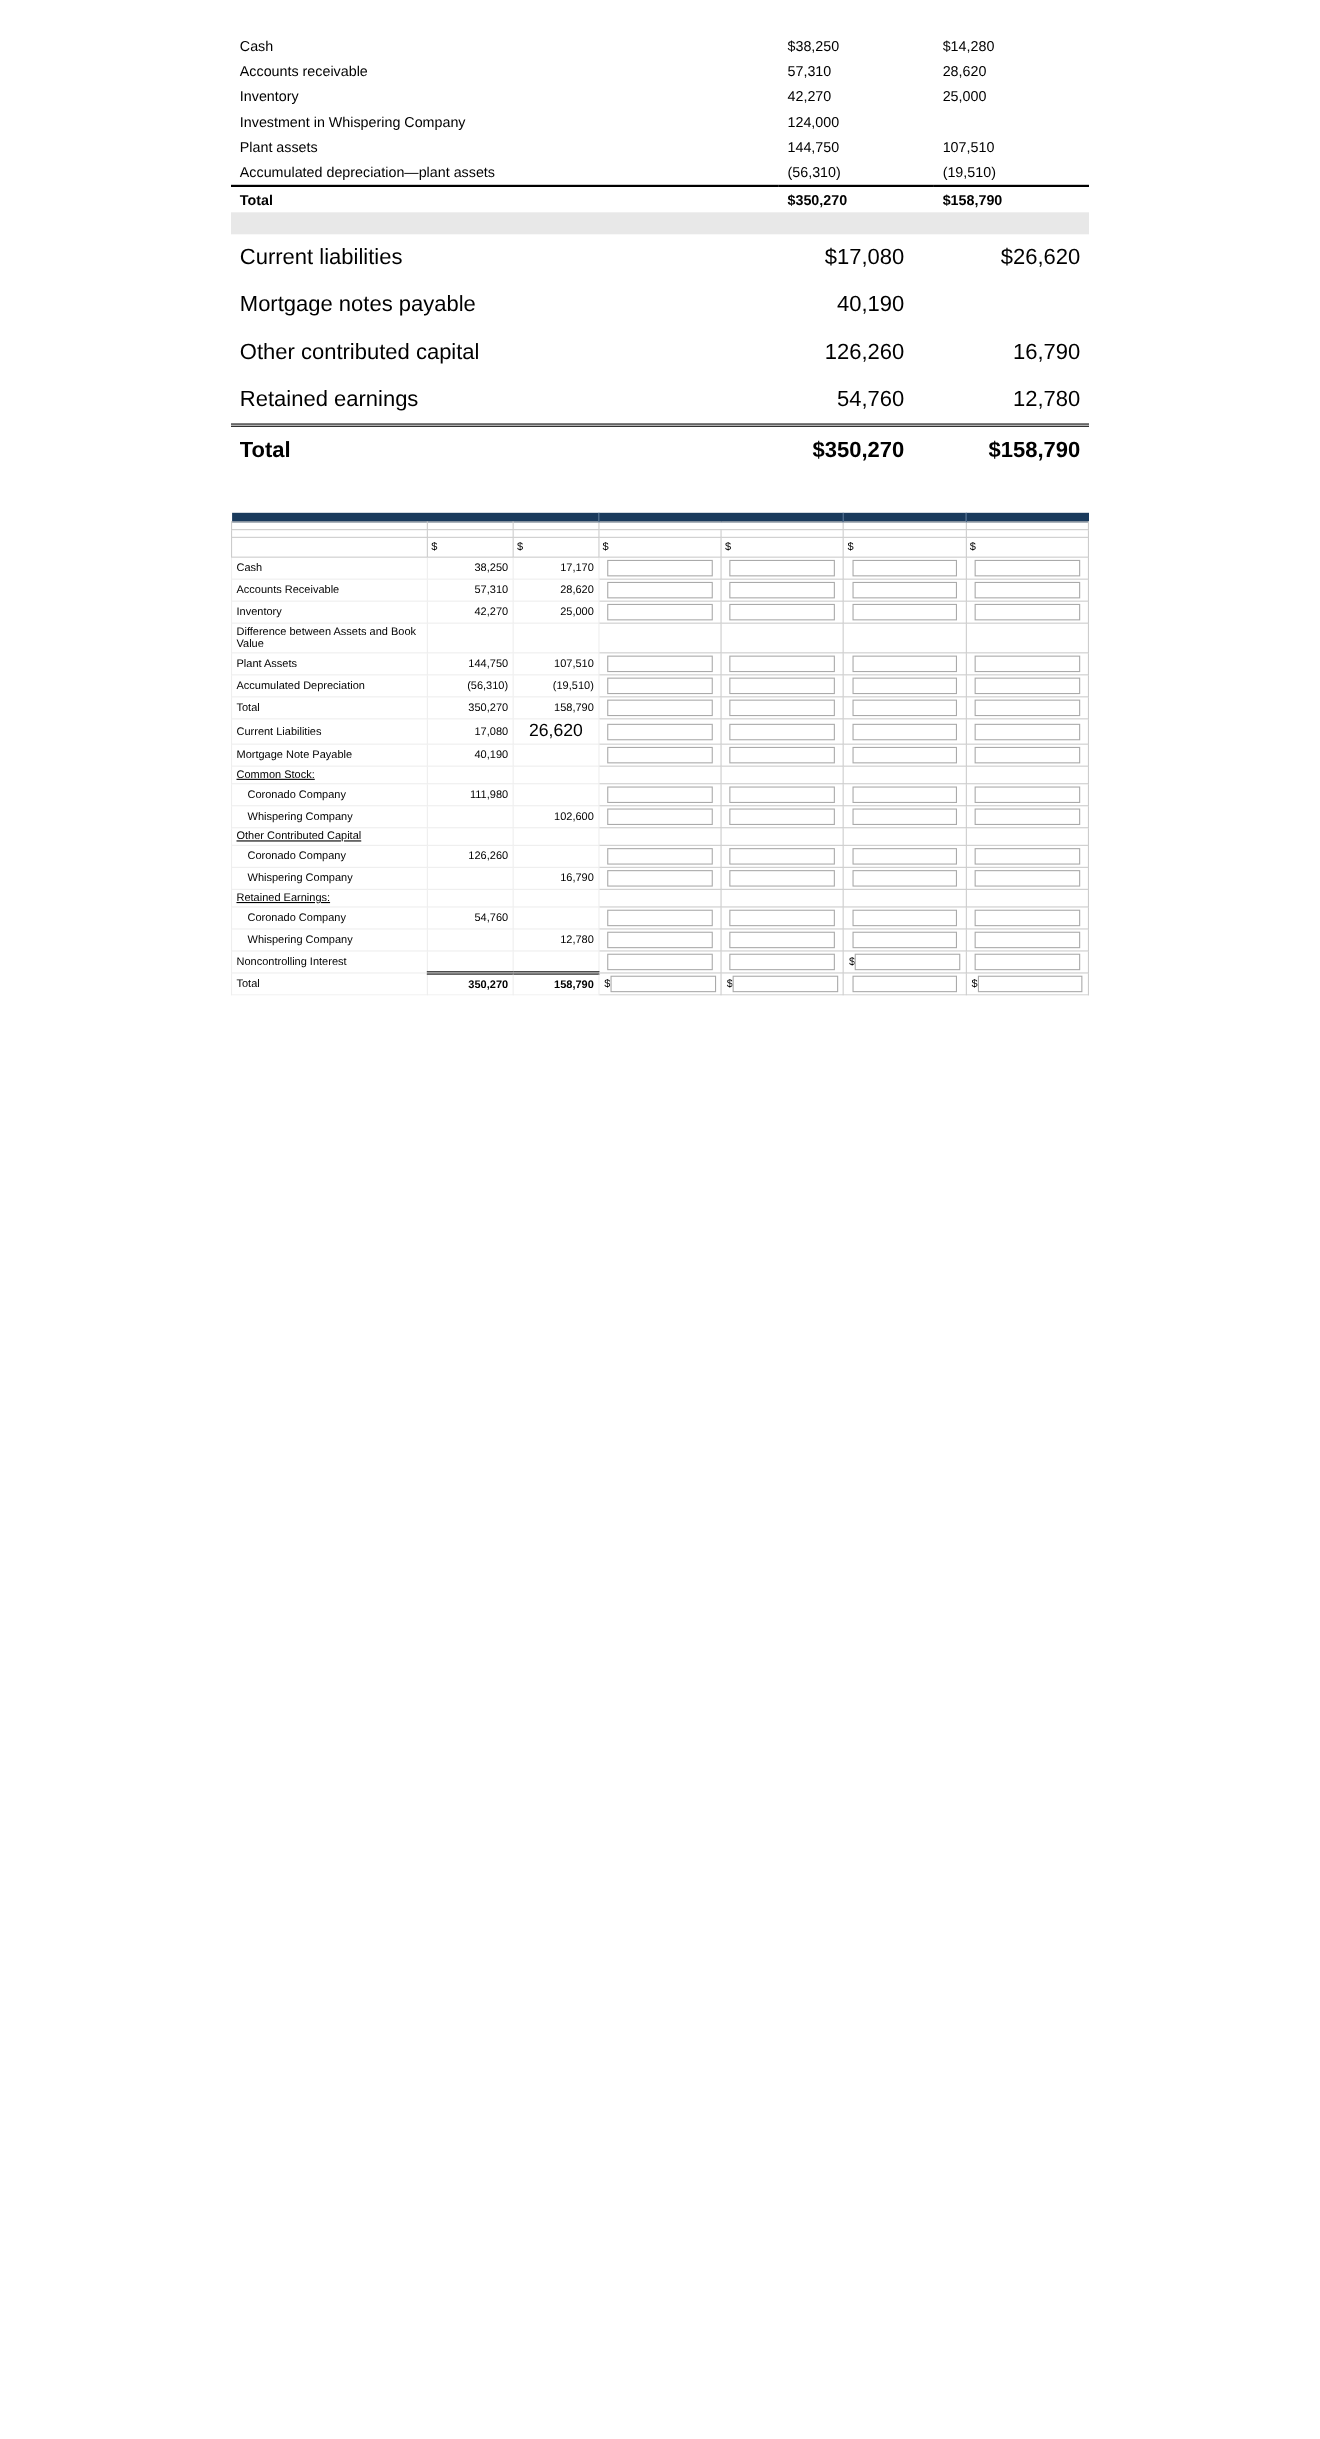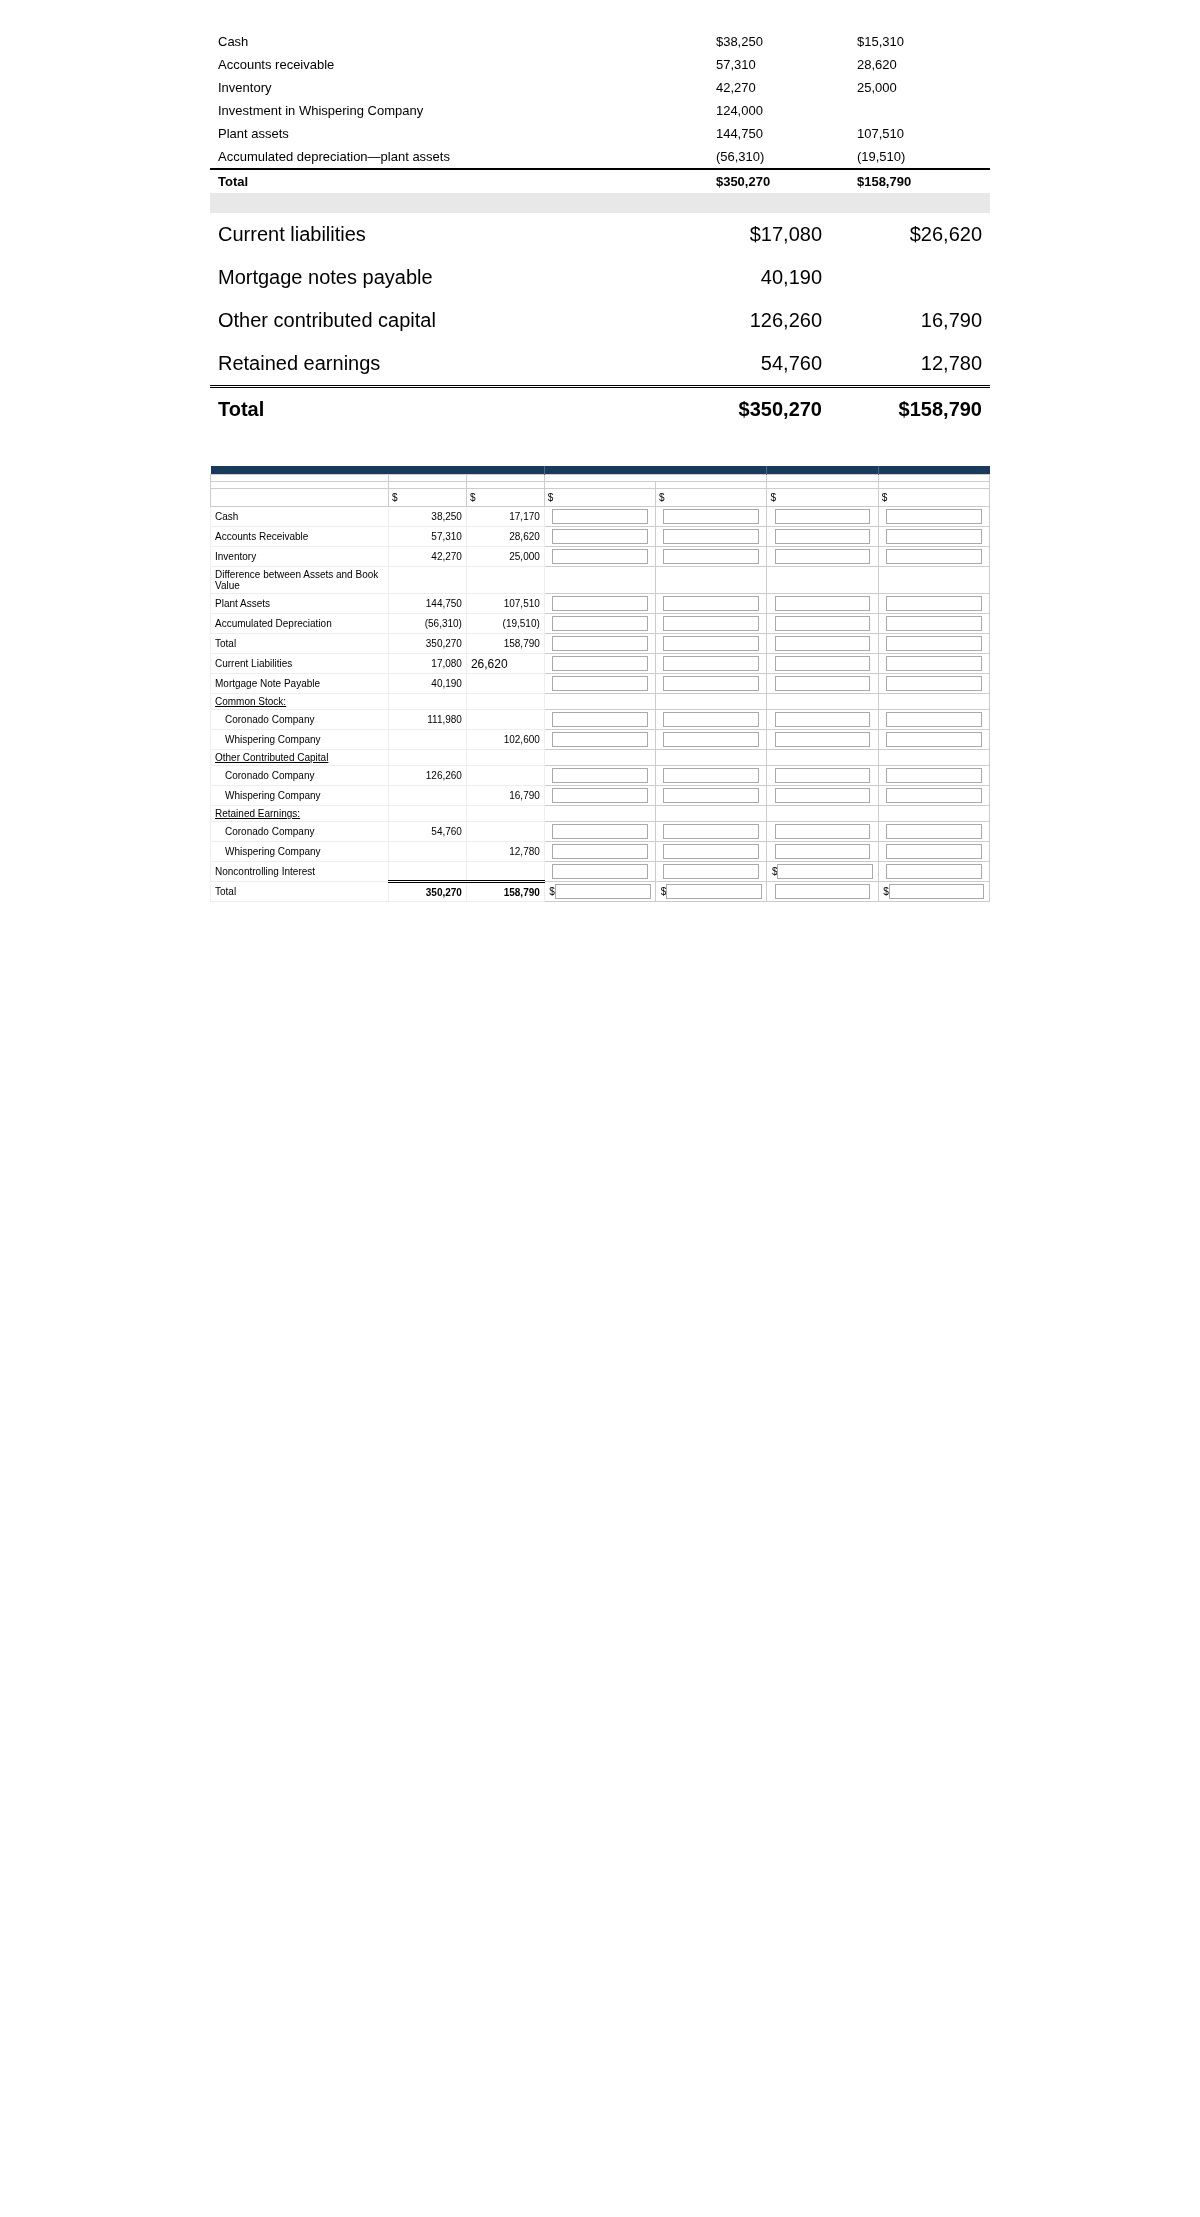--- a/index.html
+++ b/index.html
@@ -109,21 +109,21 @@
     <tr>
       <th></th>
       <th class="num-col"></th>
       <th class="num-col"></th>
     </tr>
   </thead>
   <tbody id="assets-tbody">
   <tr>
         <td>Cash</td>
         <td class="num-col">$38,250</td>
-        <td class="num-col">$15,310</td>
+        <td class="num-col">$14,280</td>
       </tr>
       <tr>
         <td>Accounts receivable</td>
         <td class="num-col">57,310</td>
         <td class="num-col">28,620</td>
       </tr>
       <tr>
         <td>Inventory</td>
         <td class="num-col">42,270</td>
         <td class="num-col">25,000</td>
@@ -297,21 +297,21 @@
           <td style="border-width: 1px; border-style: solid; border-color: rgb(0, 0, 0) rgb(238, 238, 238) rgb(238, 238, 238); border-image: initial; padding: 2px 4px; font-size: 10px; text-align: right; width: 70px;">350,270</td>
           <td style="border-width: 1px; border-style: solid; border-color: rgb(0, 0, 0) rgb(238, 238, 238) rgb(238, 238, 238); border-image: initial; padding: 2px 4px; font-size: 10px; text-align: right; width: 70px;">158,790</td>
           <td style="border: 1px solid rgb(204, 204, 204); padding: 2px; text-align: center; width: 100px;"><input type="text" style="width: 90%; height: 15px; border: 1px solid rgb(170, 170, 170); font-size: 9px;"></td>
           <td style="border: 1px solid rgb(204, 204, 204); padding: 2px; text-align: center; width: 100px;"><input type="text" style="width: 90%; height: 15px; border: 1px solid rgb(170, 170, 170); font-size: 9px;"></td>
           <td style="border: 1px solid rgb(204, 204, 204); padding: 2px; text-align: center; width: 100px;"><input type="text" style="width: 90%; height: 15px; border: 1px solid rgb(170, 170, 170); font-size: 9px;"></td>
           <td style="border: 1px solid rgb(204, 204, 204); padding: 2px; text-align: center; width: 100px;"><input type="text" style="width: 90%; height: 15px; border: 1px solid rgb(170, 170, 170); font-size: 9px;"></td>
         </tr>
         <tr>
           <td style="border: 1px solid rgb(238, 238, 238); padding: 2px 4px; font-size: 10px;">Current Liabilities</td>
           <td style="border: 1px solid rgb(238, 238, 238); padding: 2px 4px; font-size: 10px; text-align: right; width: 70px;">17,080</td>
-          <td style="border: 1px solid rgb(238, 238, 238); padding: 2px 4px; font-size: 12px; text-align: left; width: 70px;">26,620</td>
+          <td style="border: 1px solid rgb(238, 238, 238); padding: 2px 4px; font-size: 16px; text-align: center; width: 70px;">26,620</td>
           <td style="border: 1px solid rgb(204, 204, 204); padding: 2px; text-align: center; width: 100px;"><input type="text" style="width: 90%; height: 15px; border: 1px solid rgb(170, 170, 170); font-size: 9px;"></td>
           <td style="border: 1px solid rgb(204, 204, 204); padding: 2px; text-align: center; width: 100px;"><input type="text" style="width: 90%; height: 15px; border: 1px solid rgb(170, 170, 170); font-size: 9px;"></td>
           <td style="border: 1px solid rgb(204, 204, 204); padding: 2px; text-align: center; width: 100px;"><input type="text" style="width: 90%; height: 15px; border: 1px solid rgb(170, 170, 170); font-size: 9px;"></td>
           <td style="border: 1px solid rgb(204, 204, 204); padding: 2px; text-align: center; width: 100px;"><input type="text" style="width: 90%; height: 15px; border: 1px solid rgb(170, 170, 170); font-size: 9px;"></td>
         </tr>
         <tr>
           <td style="border: 1px solid rgb(238, 238, 238); padding: 2px 4px; font-size: 10px; margin-left: 32px;">Mortgage Note Payable</td>
           <td style="border: 1px solid rgb(238, 238, 238); padding: 2px 4px; font-size: 10px; text-align: right; width: 70px;">40,190</td>
           <td style="border: 1px solid rgb(238, 238, 238); padding: 2px 4px; font-size: 10px; text-align: right; width: 70px;"></td>
           <td style="border: 1px solid rgb(204, 204, 204); padding: 2px; text-align: center; width: 100px;"><input type="text" style="width: 90%; height: 15px; border: 1px solid rgb(170, 170, 170); font-size: 9px;"></td>

